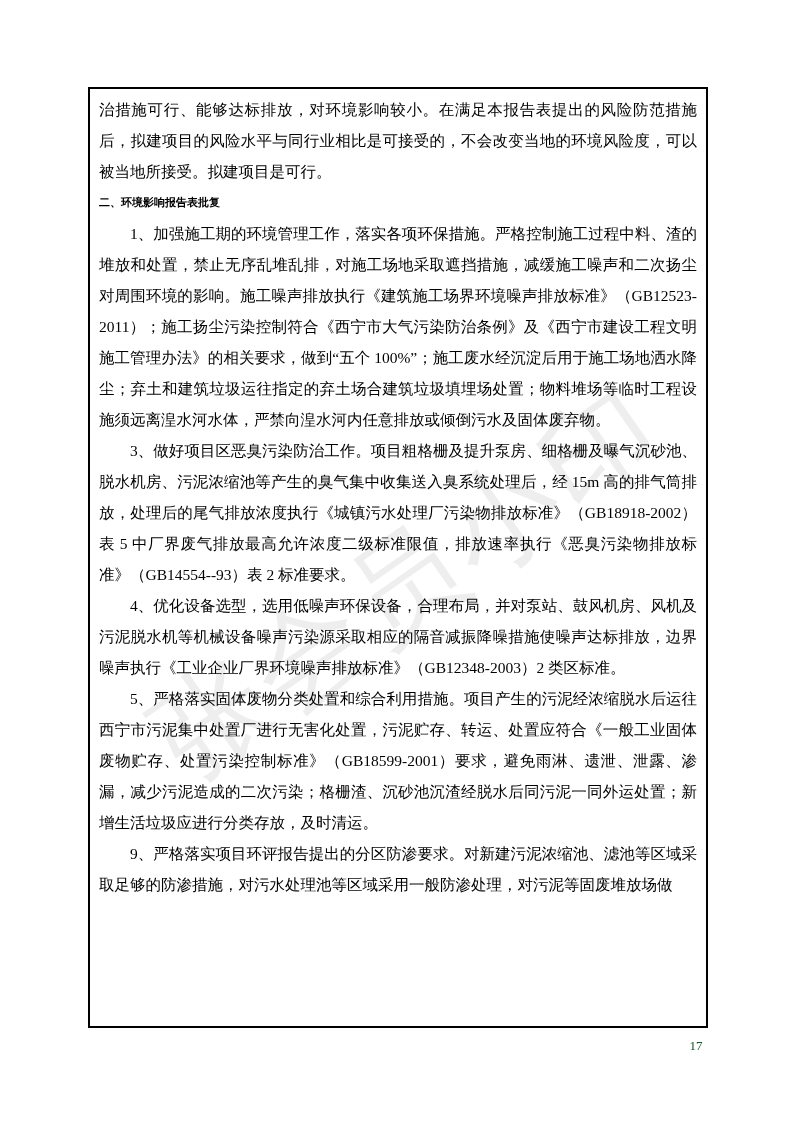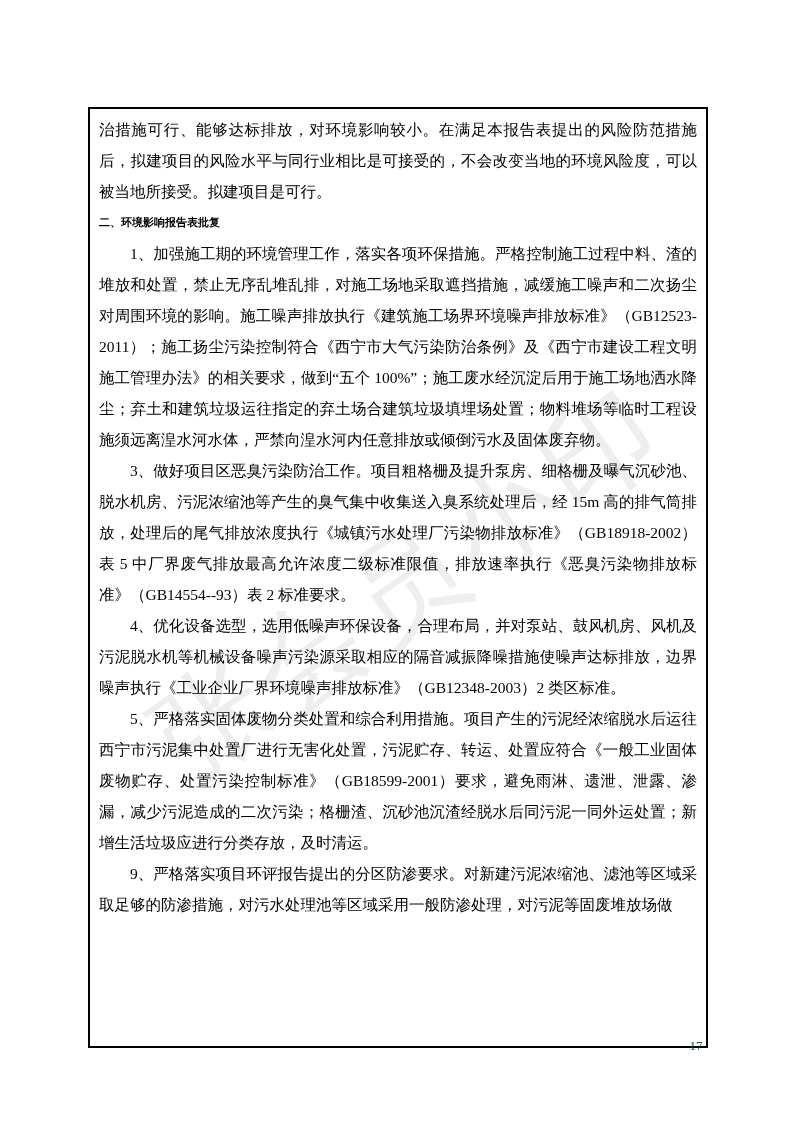--- a/index.html
+++ b/index.html
@@ -37,21 +37,20 @@
     left: 88px;
     top: 87px;
     width: 620px;
     height: 941px;
     border: 2px solid #000000;
     box-sizing: border-box;
     padding: 5px 9px 0 9px;
     overflow: hidden;
     z-index: 2;
     background: transparent;
-    margin-top: 20px;
   }
   .content-box p {
     margin: 0;
     font-size: 15.5px;
     line-height: 31px;
     text-align: justify;
     word-break: break-all;
   }
   .content-box p.indent {
     text-indent: 2em;

